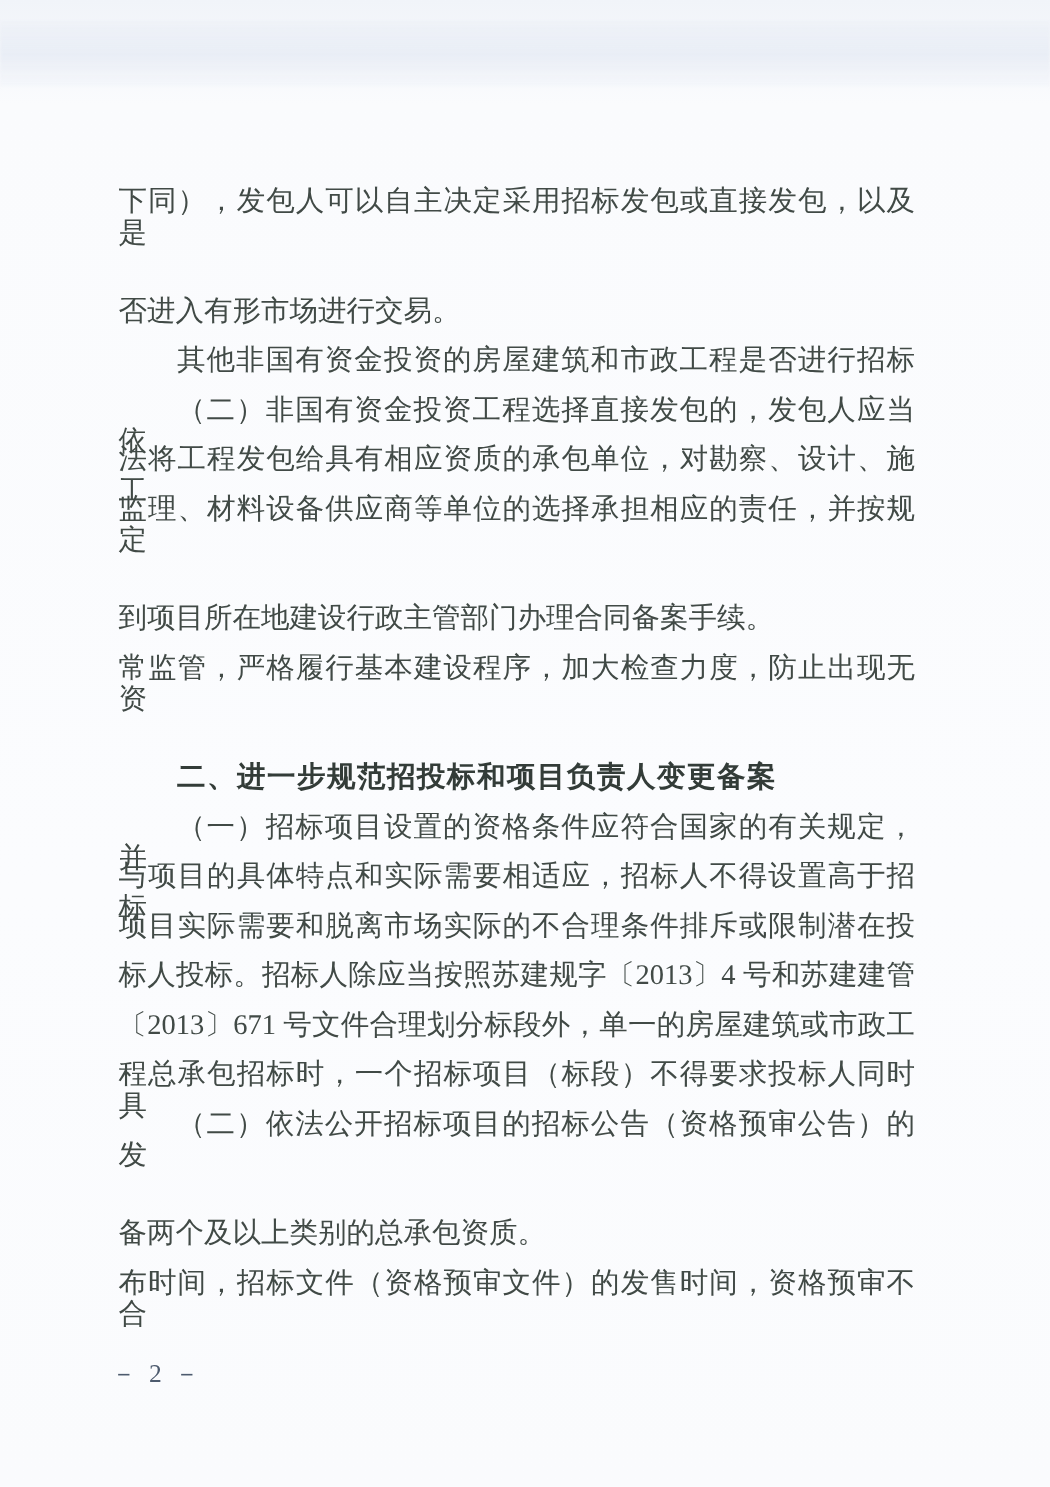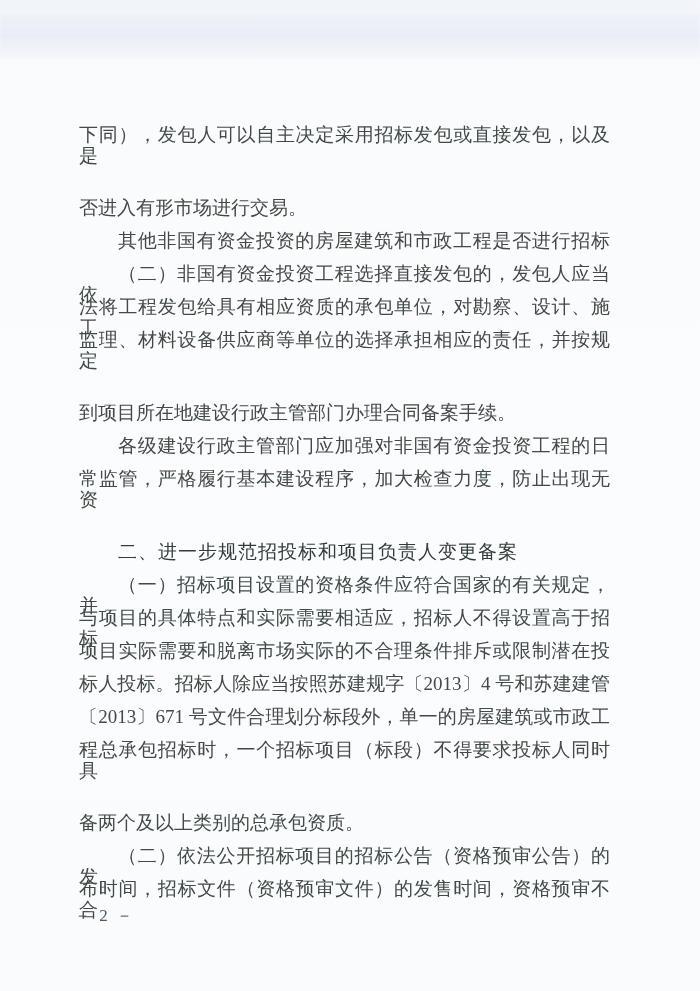--- a/index.html
+++ b/index.html
@@ -57,21 +57,21 @@
   }
   .line.first {
     text-indent: 39px;
   }
   .line.end {
     text-align-last: left;
     margin-top: 40px;
     -moz-text-align-last: left;
   }
   .line.heading {
-    font-weight: normal;
+    font-weight: bold;
     color: #333c38;
     letter-spacing: 1px;
   }
   .page-number {
     position: absolute;
     left: 74px;
     top: 905px;
     font-size: 17px;
     line-height: 22px;
     letter-spacing: 2px;
@@ -89,32 +89,31 @@
     <div class="line">下同），发包人可以自主决定采用招标发包或直接发包，以及是</div>
     <div class="line end">否进入有形市场进行交易。</div>
 
     <div class="line first">其他非国有资金投资的房屋建筑和市政工程是否进行招标</div>
 
     <div class="line first">（二）非国有资金投资工程选择直接发包的，发包人应当依</div>
     <div class="line">法将工程发包给具有相应资质的承包单位，对勘察、设计、施工、</div>
     <div class="line">监理、材料设备供应商等单位的选择承担相应的责任，并按规定</div>
     <div class="line end">到项目所在地建设行政主管部门办理合同备案手续。</div>
 
-    <div class="line first">各级建设行政主管部门应加强对非国有资金投资工程的日</div>
     <div class="line">常监管，严格履行基本建设程序，加大检查力度，防止出现无资</div>
 
     <div class="line first end heading">二、进一步规范招投标和项目负责人变更备案</div>
 
     <div class="line first">（一）招标项目设置的资格条件应符合国家的有关规定，并</div>
     <div class="line">与项目的具体特点和实际需要相适应，招标人不得设置高于招标</div>
     <div class="line">项目实际需要和脱离市场实际的不合理条件排斥或限制潜在投</div>
     <div class="line">标人投标。招标人除应当按照苏建规字〔2013〕4 号和苏建建管</div>
     <div class="line">〔2013〕671 号文件合理划分标段外，单一的房屋建筑或市政工</div>
     <div class="line">程总承包招标时，一个招标项目（标段）不得要求投标人同时具</div>
+    <div class="line first">（二）依法公开招标项目的招标公告（资格预审公告）的发</div>
+
     <div class="line end">备两个及以上类别的总承包资质。</div>
-
-    <div class="line first">（二）依法公开招标项目的招标公告（资格预审公告）的发</div>
     <div class="line">布时间，招标文件（资格预审文件）的发售时间，资格预审不合</div>
 
   </div>
 
   <div class="page-number">－ 2 －</div>
 </div>
 
 </body></html>

